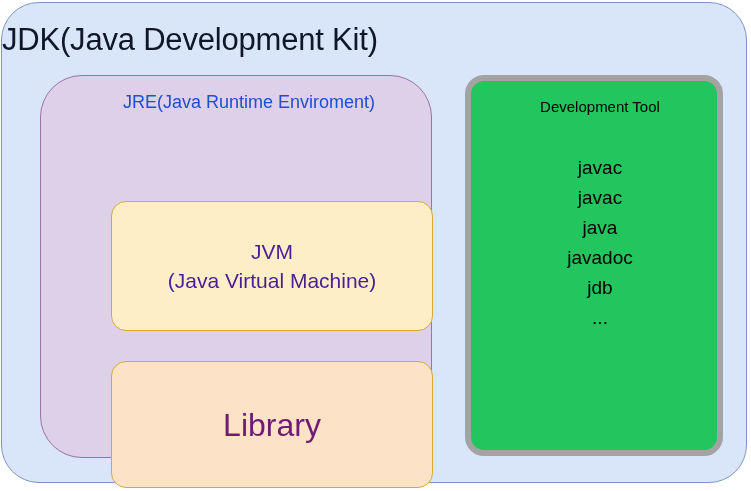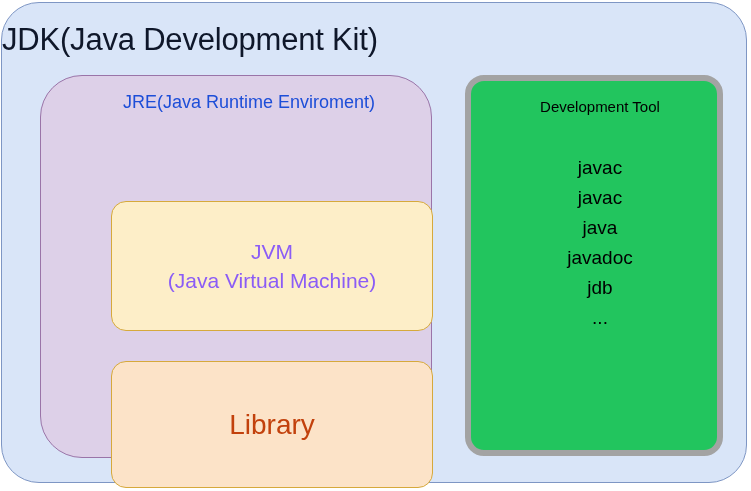--- a/index.html
+++ b/index.html
@@ -84,44 +84,44 @@
     border-radius: 15px;
     display: flex;
     align-items: center;
     justify-content: center;
   }
 
   .jvm-text {
     text-align: center;
     font-size: 21px;
     line-height: 29px;
-    color: #8b5cf6;
+    color: #4c1d95;
   }
 
   
   .library-box {
     position: absolute;
     left: 70px;
     top: 285px;
     width: 322px;
     height: 127px;
     box-sizing: border-box;
     background: #fce3c8;
     border: 1px solid #d6a93c;
     border-radius: 15px;
     display: flex;
     align-items: center;
     justify-content: center;
   }
 
   .library-text {
     text-align: left;
-    font-size: 28px;
+    font-size: 32px;
     line-height: 32px;
-    color: #c2410c;
+    color: #701a75;
   }
 
   
   .devtool-box {
     position: absolute;
     left: 463px;
     top: 72px;
     width: 258px;
     height: 381px;
     box-sizing: border-box;

